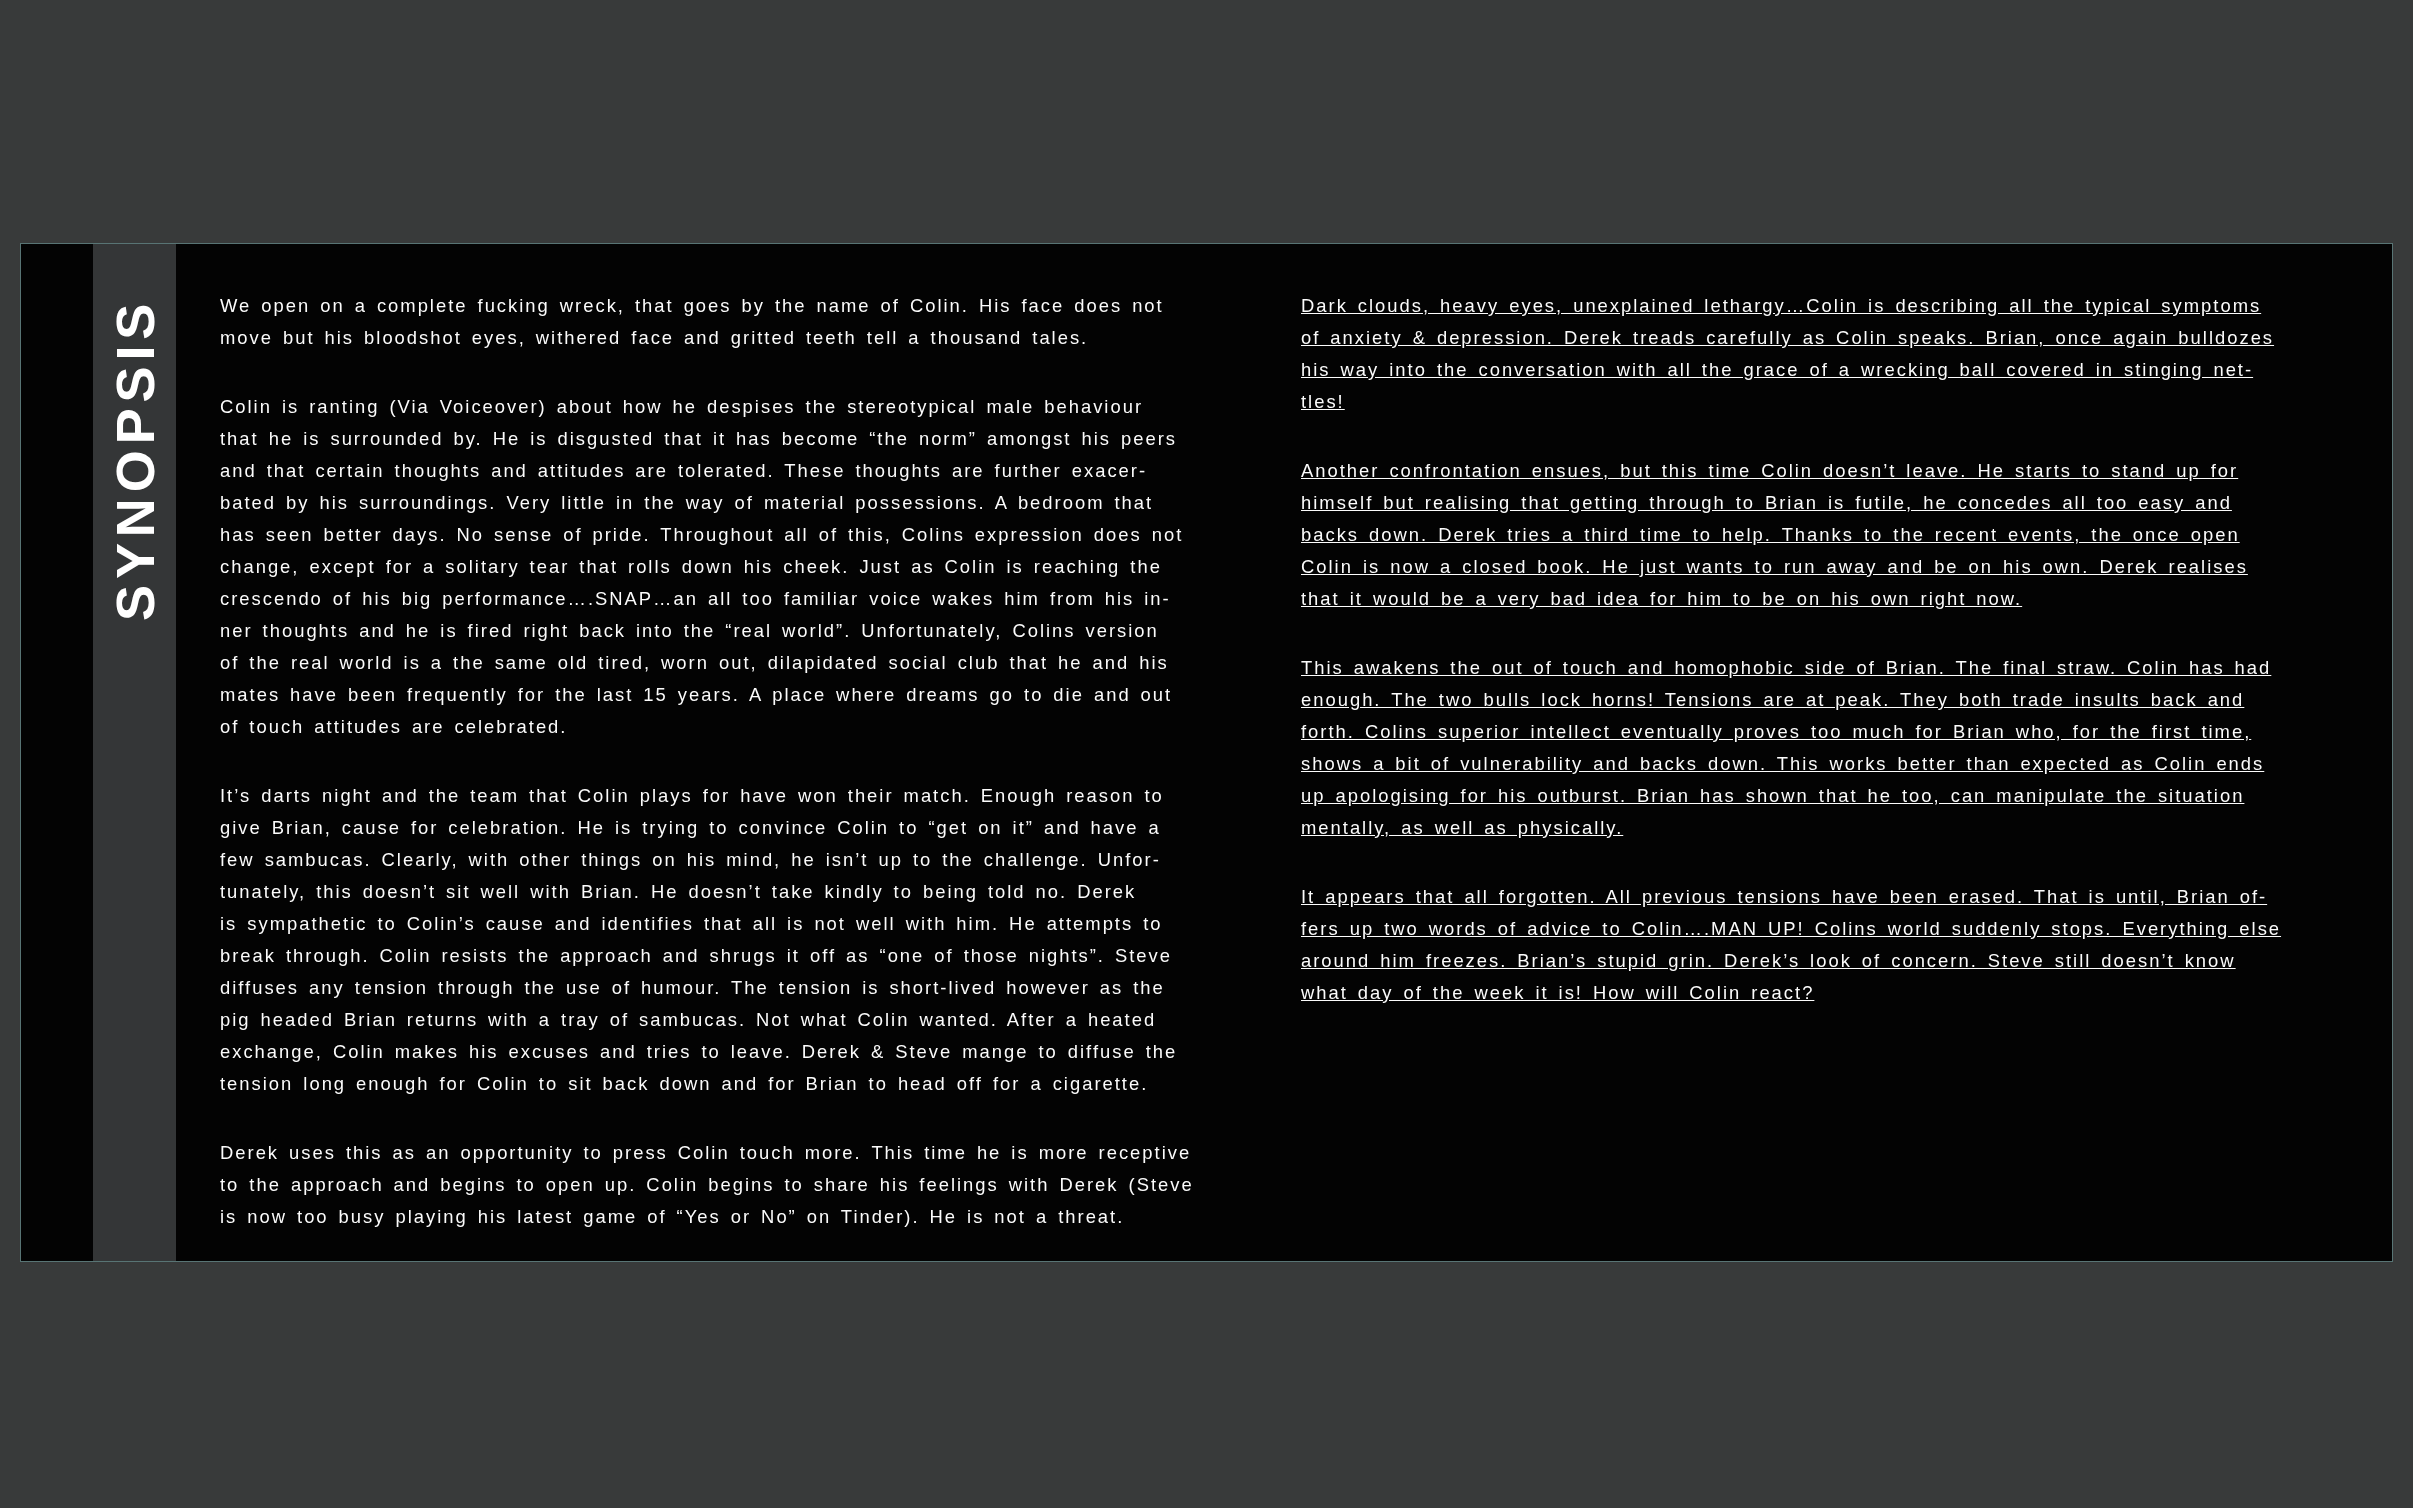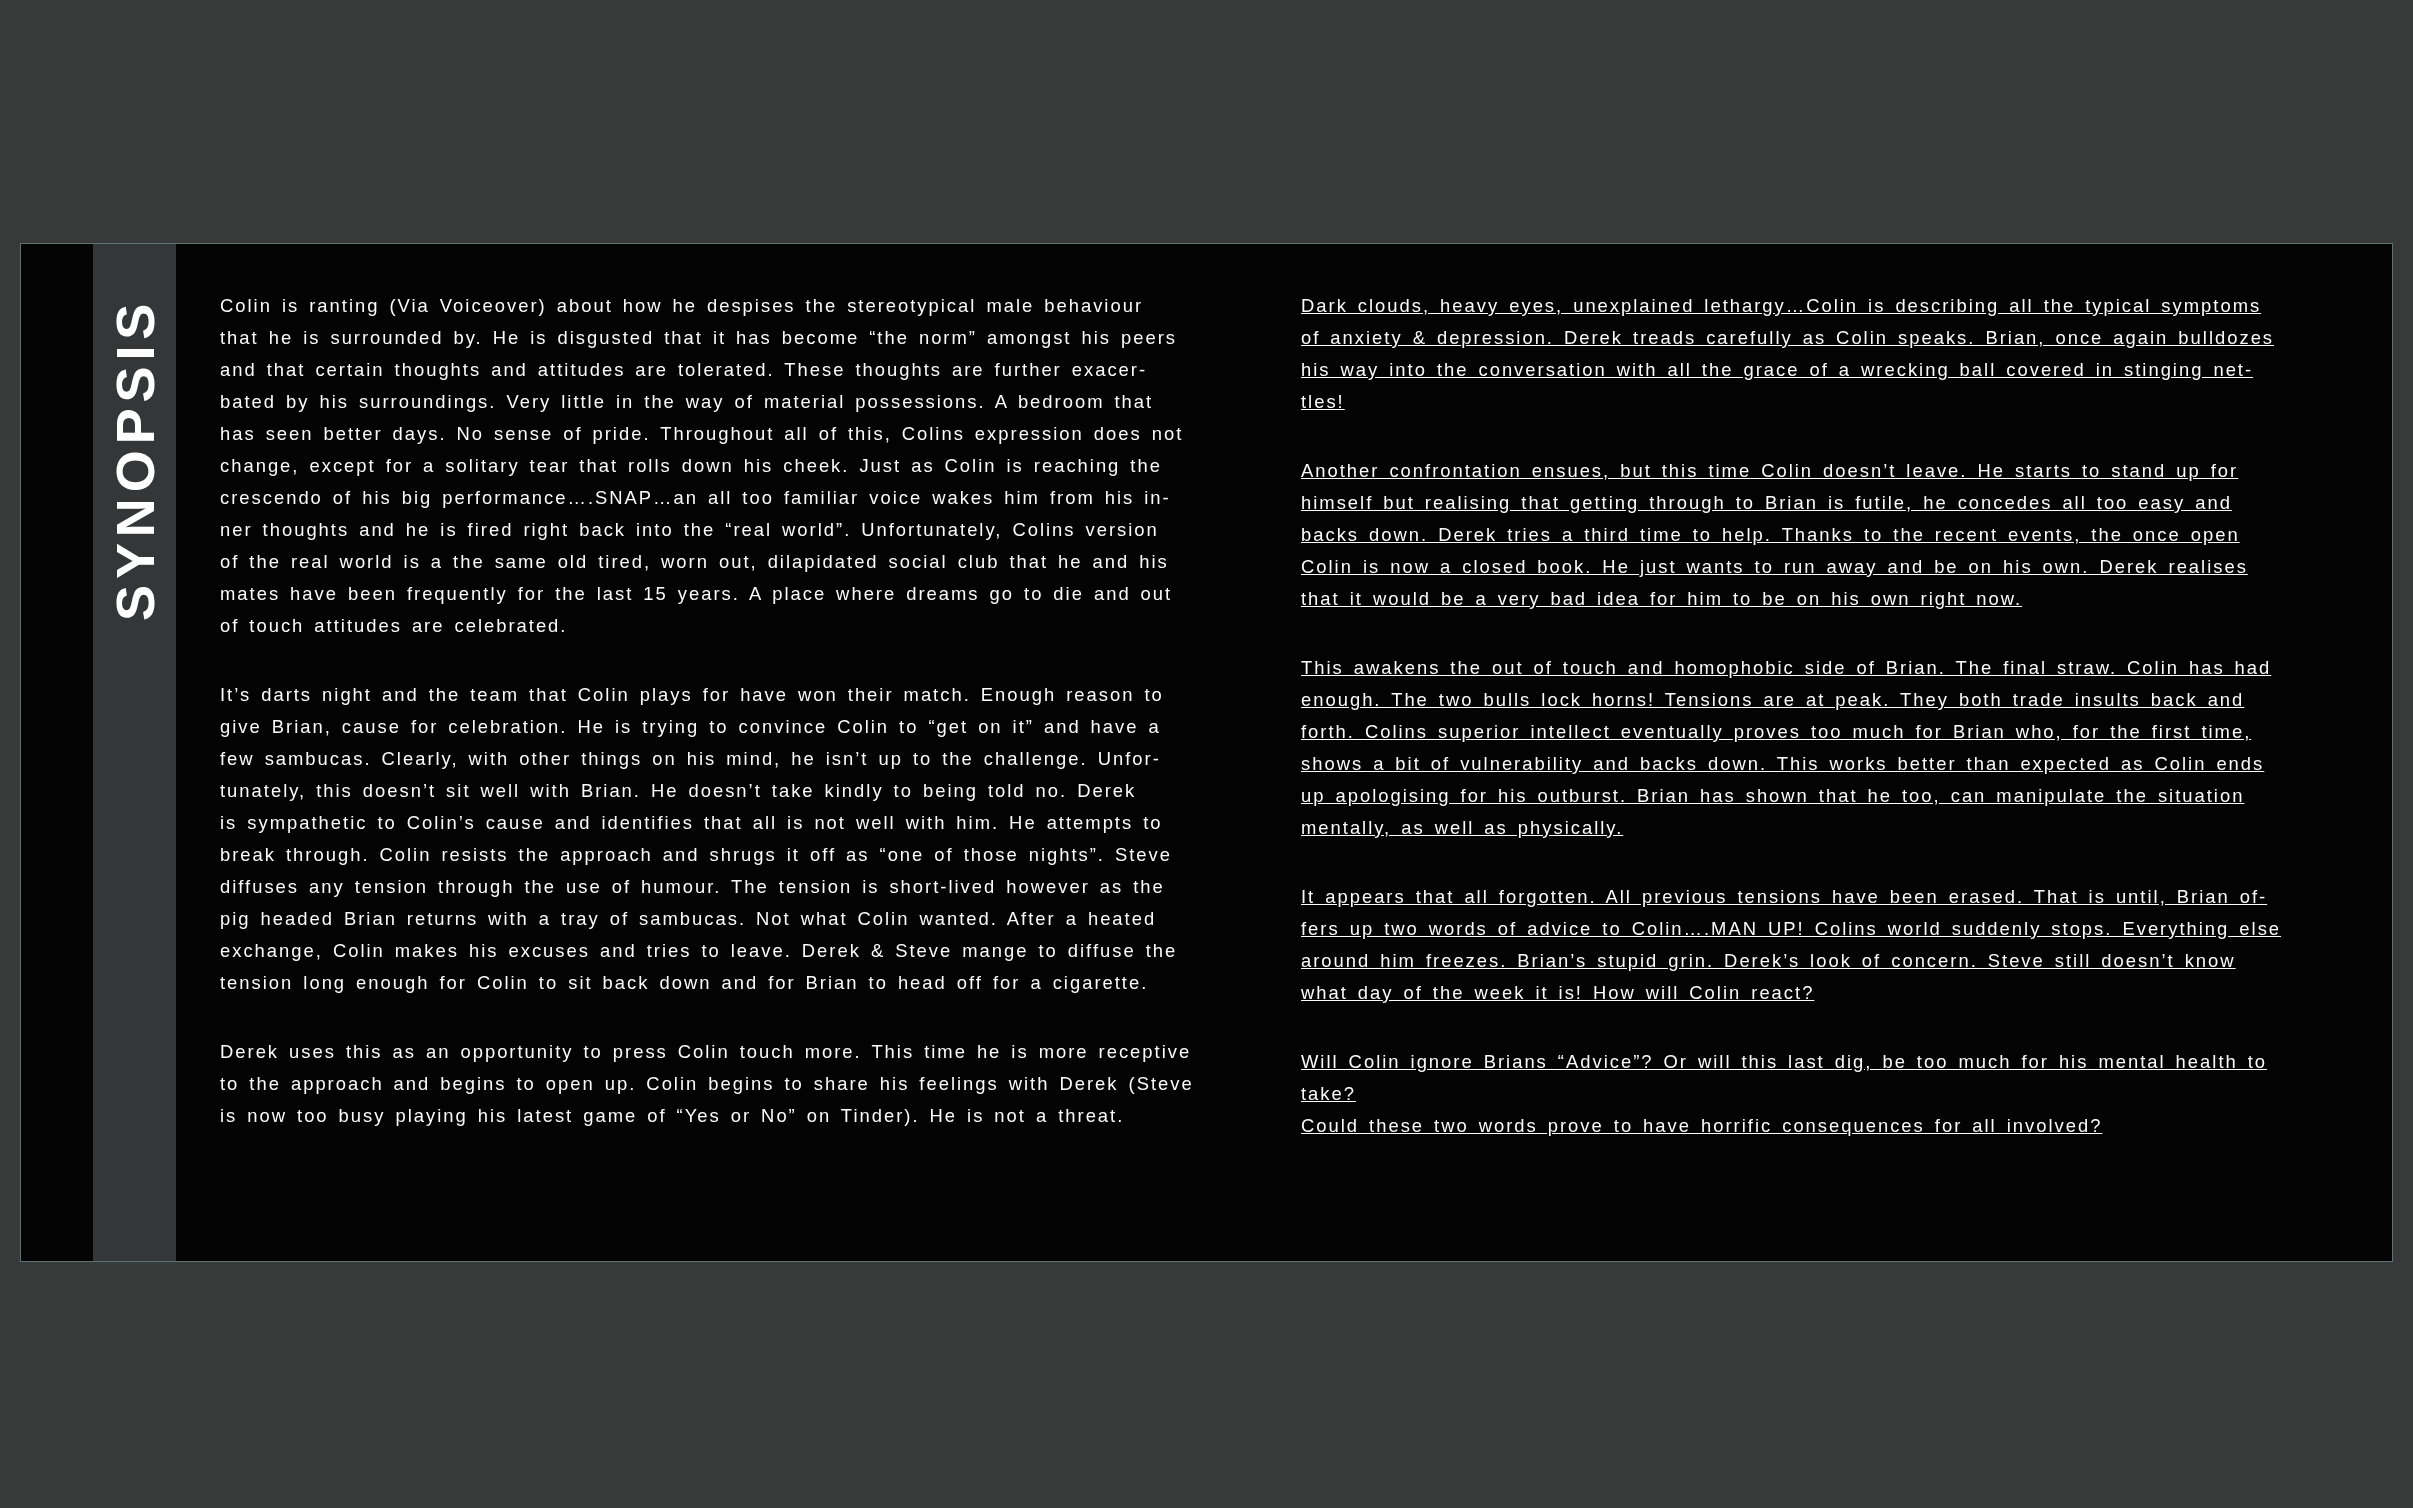--- a/index.html
+++ b/index.html
@@ -83,20 +83,22 @@
 
 <div class="stage">
 
   <div class="panel">
 
     <div class="title-strip">
       <div class="vertical-title">SYNOPSIS</div>
     </div>
 
     <div class="col col-left">
+      <p>We open on a complete fucking wreck, that goes by the name of Colin. His face does not
+move but his bloodshot eyes, withered face and gritted teeth tell a thousand tales.</p>
       <p>Colin is ranting (Via Voiceover) about how he despises the stereotypical male behaviour
 that he is surrounded by. He is disgusted that it has become “the norm” amongst his peers
 and that certain thoughts and attitudes are tolerated. These thoughts are further exacer-
 bated by his surroundings. Very little in the way of material possessions. A bedroom that
 has seen better days. No sense of pride. Throughout all of this, Colins expression does not
 change, except for a solitary tear that rolls down his cheek. Just as Colin is reaching the
 crescendo of his big performance….SNAP…an all too familiar voice wakes him from his in-
 ner thoughts and he is fired right back into the “real world”. Unfortunately, Colins version
 of the real world is a the same old tired, worn out, dilapidated social club that he and his
 mates have been frequently for the last 15 years. A place where dreams go to die and out
@@ -129,21 +131,18 @@
       <p>This awakens the out of touch and homophobic side of Brian. The final straw. Colin has had
 enough. The two bulls lock horns! Tensions are at peak. They both trade insults back and
 forth. Colins superior intellect eventually proves too much for Brian who, for the first time,
 shows a bit of vulnerability and backs down. This works better than expected as Colin ends
 up apologising for his outburst. Brian has shown that he too, can manipulate the situation
 mentally, as well as physically.</p>
       <p>It appears that all forgotten. All previous tensions have been erased. That is until, Brian of-
 fers up two words of advice to Colin….MAN UP! Colins world suddenly stops. Everything else
 around him freezes. Brian’s stupid grin. Derek’s look of concern. Steve still doesn’t know
 what day of the week it is! How will Colin react?</p>
-      <p>Will Colin ignore Brians “Advice”? Or will this last dig, be too much for his mental health to
-take?
-Could these two words prove to have horrific consequences for all involved?</p>
     </div>
 
   </div>
 
 </div>
 
 
 </body></html>

